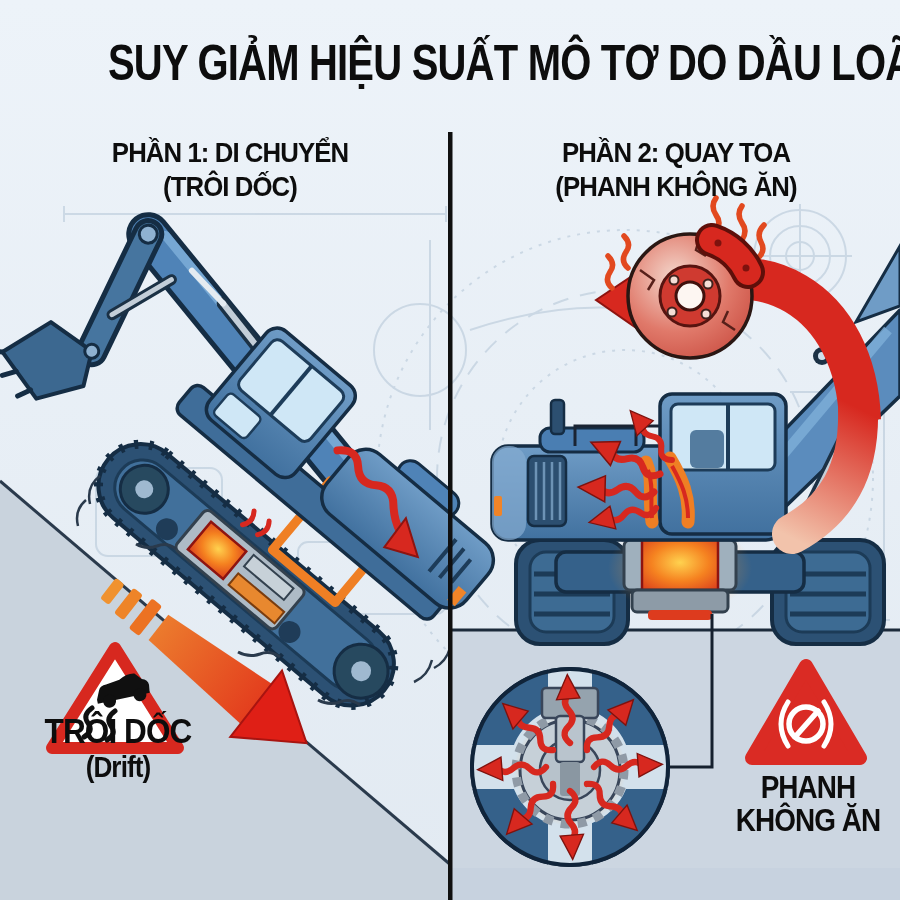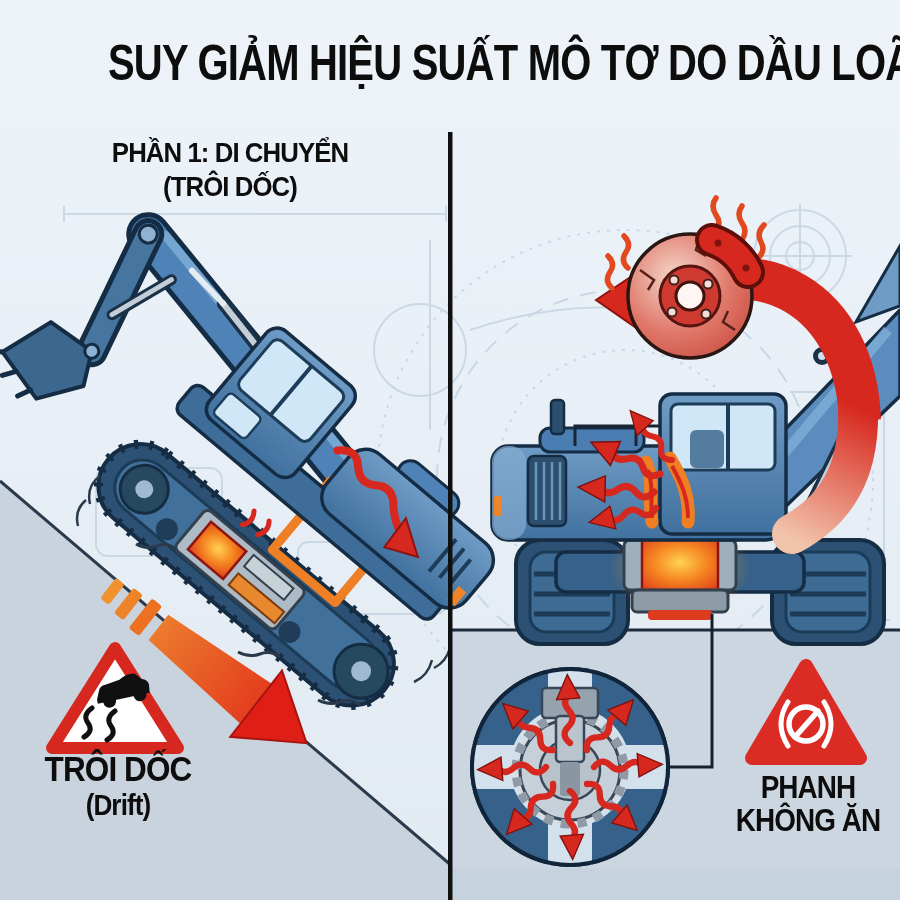--- a/index.html
+++ b/index.html
@@ -8,21 +8,21 @@
   .svg-layer{position:absolute;left:0;top:0;width:900px;height:900px;}
   .title{position:absolute;top:34px;left:0;width:900px;text-align:center;
     font-weight:800;font-size:50px;color:var(--text,#0d0d0d);white-space:nowrap;}
   .squeeze{display:inline-block;transform:scaleX(.8);transform-origin:50% 50%;letter-spacing:-1px;}
   .panel-heading{position:absolute;text-align:center;font-weight:800;font-size:28px;
     line-height:34px;color:var(--text,#0d0d0d);white-space:nowrap;}
   .panel-heading .squeeze{display:block;transform:scaleX(.92);}
   .ph-left{left:30px;top:136px;width:400px;}
   .ph-right{left:468px;top:136px;width:416px;}
   .caption{position:absolute;text-align:center;font-weight:800;color:var(--text,#0d0d0d);}
-  .cap-left{left:14px;top:750px;width:208px;font-size:35px;line-height:38px;}
+  .cap-left{left:14px;top:712px;width:208px;font-size:35px;line-height:38px;}
   .cap-left .sub{font-size:29px;line-height:34px;font-weight:800;}
   .cap-right{left:712px;top:771px;width:192px;font-size:31px;line-height:33px;}
   .caption .squeeze{display:block;transform:scaleX(.9);}
 </style>
 </head>
 <body>
 
 <div class="canvas">
 
 <svg class="svg-layer" viewBox="0 0 900 900" xmlns="http://www.w3.org/2000/svg">
@@ -313,20 +313,24 @@
 
 <div class="title">
   <span class="squeeze">SUY GIẢM HIỆU SUẤT MÔ TƠ DO DẦU LOÃNG</span>
 </div>
 
 <div class="panel-heading ph-left">
   <span class="squeeze">PHẦN 1: DI CHUYỂN</span>
   <span class="squeeze">(TRÔI DỐC)</span>
 </div>
 
+<div class="panel-heading ph-right">
+  <span class="squeeze">PHẦN 2: QUAY TOA</span>
+  <span class="squeeze">(PHANH KHÔNG ĂN)</span>
+</div>
 
 <div class="caption cap-left">
   <span class="squeeze">TRÔI DỐC</span>
   <span class="squeeze sub">(Drift)</span>
 </div>
 
 <div class="caption cap-right">
   <span class="squeeze">PHANH</span>
   <span class="squeeze">KHÔNG ĂN</span>
 </div>

